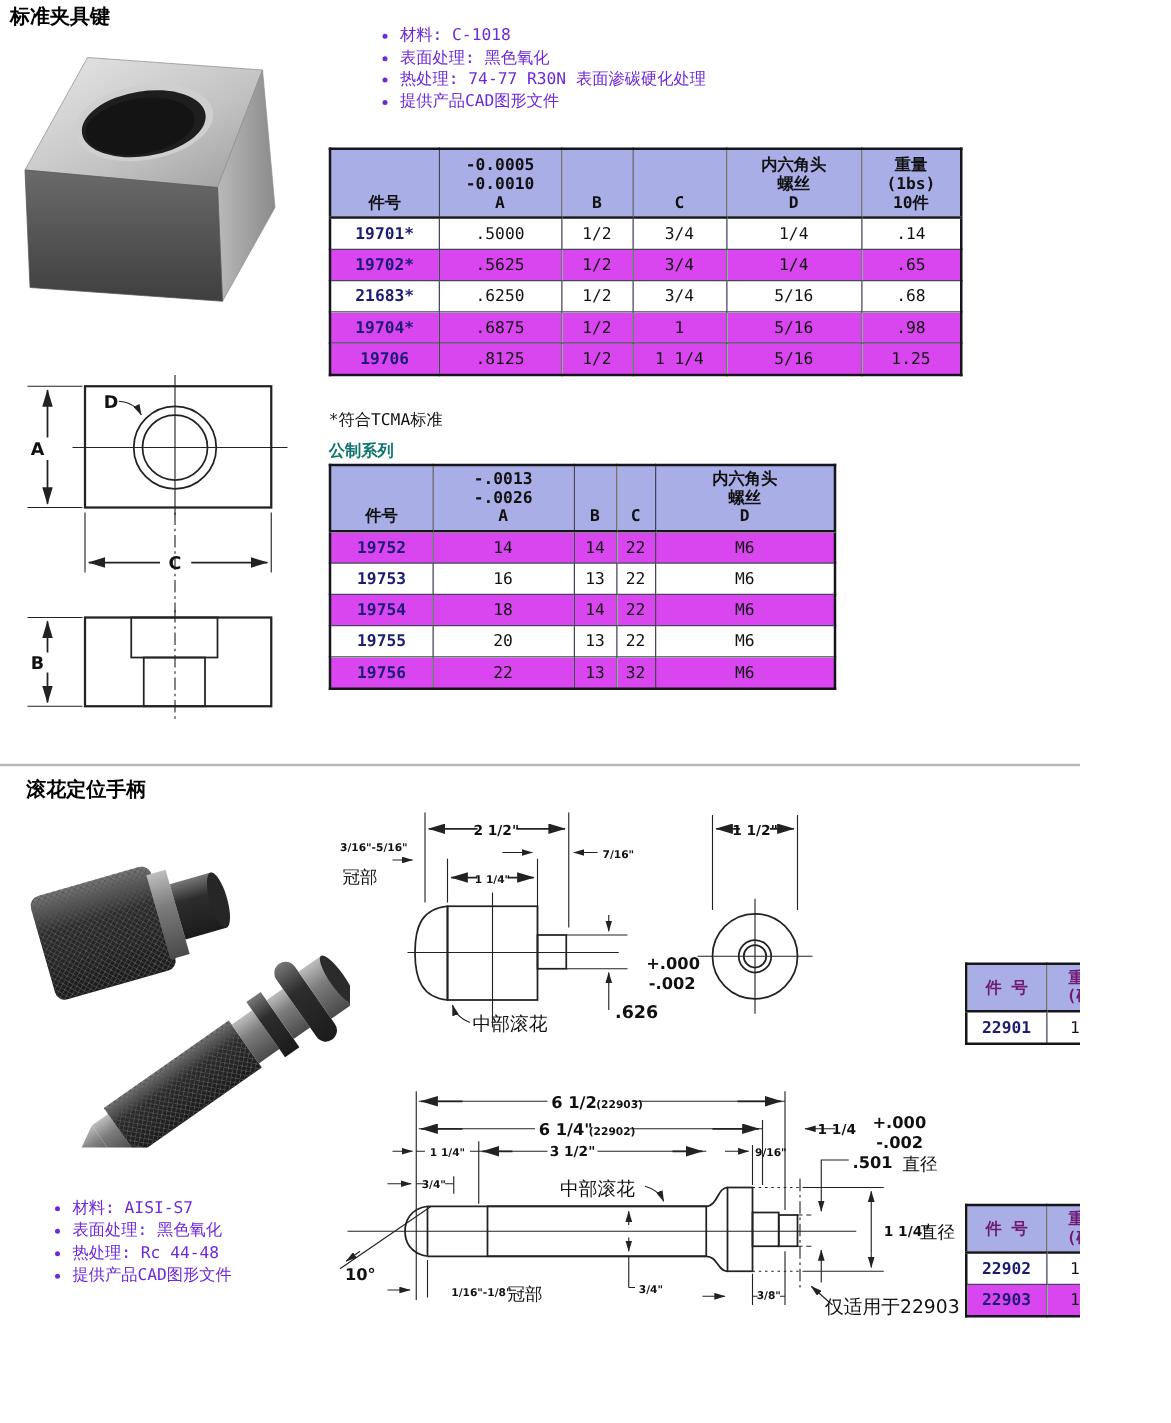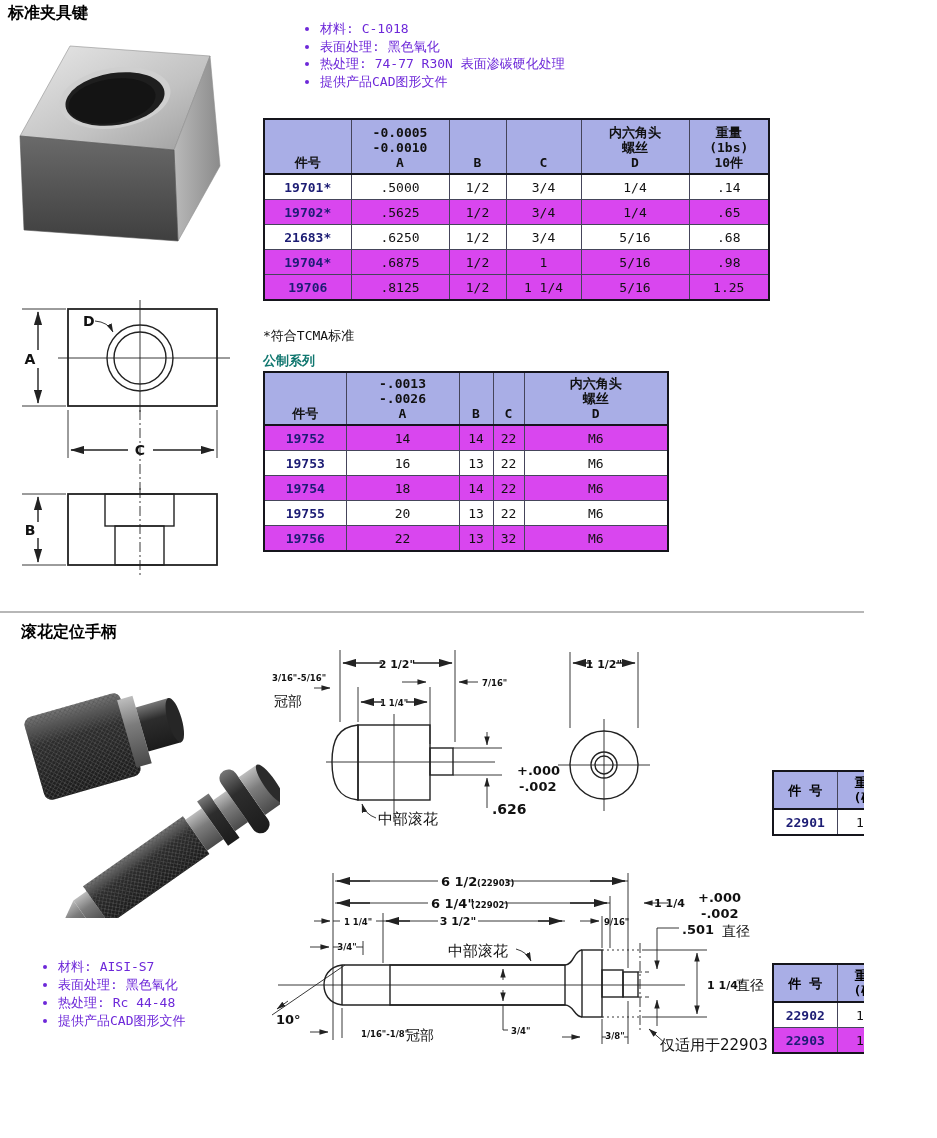--- a/index.html
+++ b/index.html
@@ -15,21 +15,21 @@
   table.spec{position:absolute;border-collapse:collapse;table-layout:fixed;background:#fff;
              font-family:"DejaVu Sans Mono",monospace;font-size:13px;text-align:center;
              border:2px solid #15151c;}
   table.spec td,table.spec th{border:1px solid #45455a;padding:0;overflow:hidden;}
   table.spec thead th{background:#a9aee6;font-weight:bold;vertical-align:bottom;
                       border-bottom:2px solid #15151c;padding:3px 1px;}
   table.spec thead .hl{display:block;line-height:15px;}
   table.spec tbody td{height:24px;}
   table.spec tbody tr.alt{background:#d946ef;}
   table.spec td.part{font-weight:bold;color:#1c1c74;}
-  table.spec thead th.navy .hl{color:#000000;text-align:center;}
+  table.spec thead th.navy .hl{color:#701a75;text-align:center;}
 
   .draw line,.draw path,.draw rect,.draw polyline,.draw circle,.draw ellipse{stroke:#222;stroke-width:1.4;fill:none;}
   .draw .thin{stroke-width:0.9;}
   .draw .thk{stroke-width:1.8;}
   .draw text{stroke:none;fill:#111;}
   .draw .wbg{fill:#fff;stroke:none;}
   .dim{font:bold 11px "DejaVu Sans",sans-serif;}
   .dims{font:bold 8.5px "DejaVu Sans",sans-serif;}
   .diml{font:bold 13px "DejaVu Sans",sans-serif;}
   .dimL{font:bold 14px "DejaVu Sans",sans-serif;}

